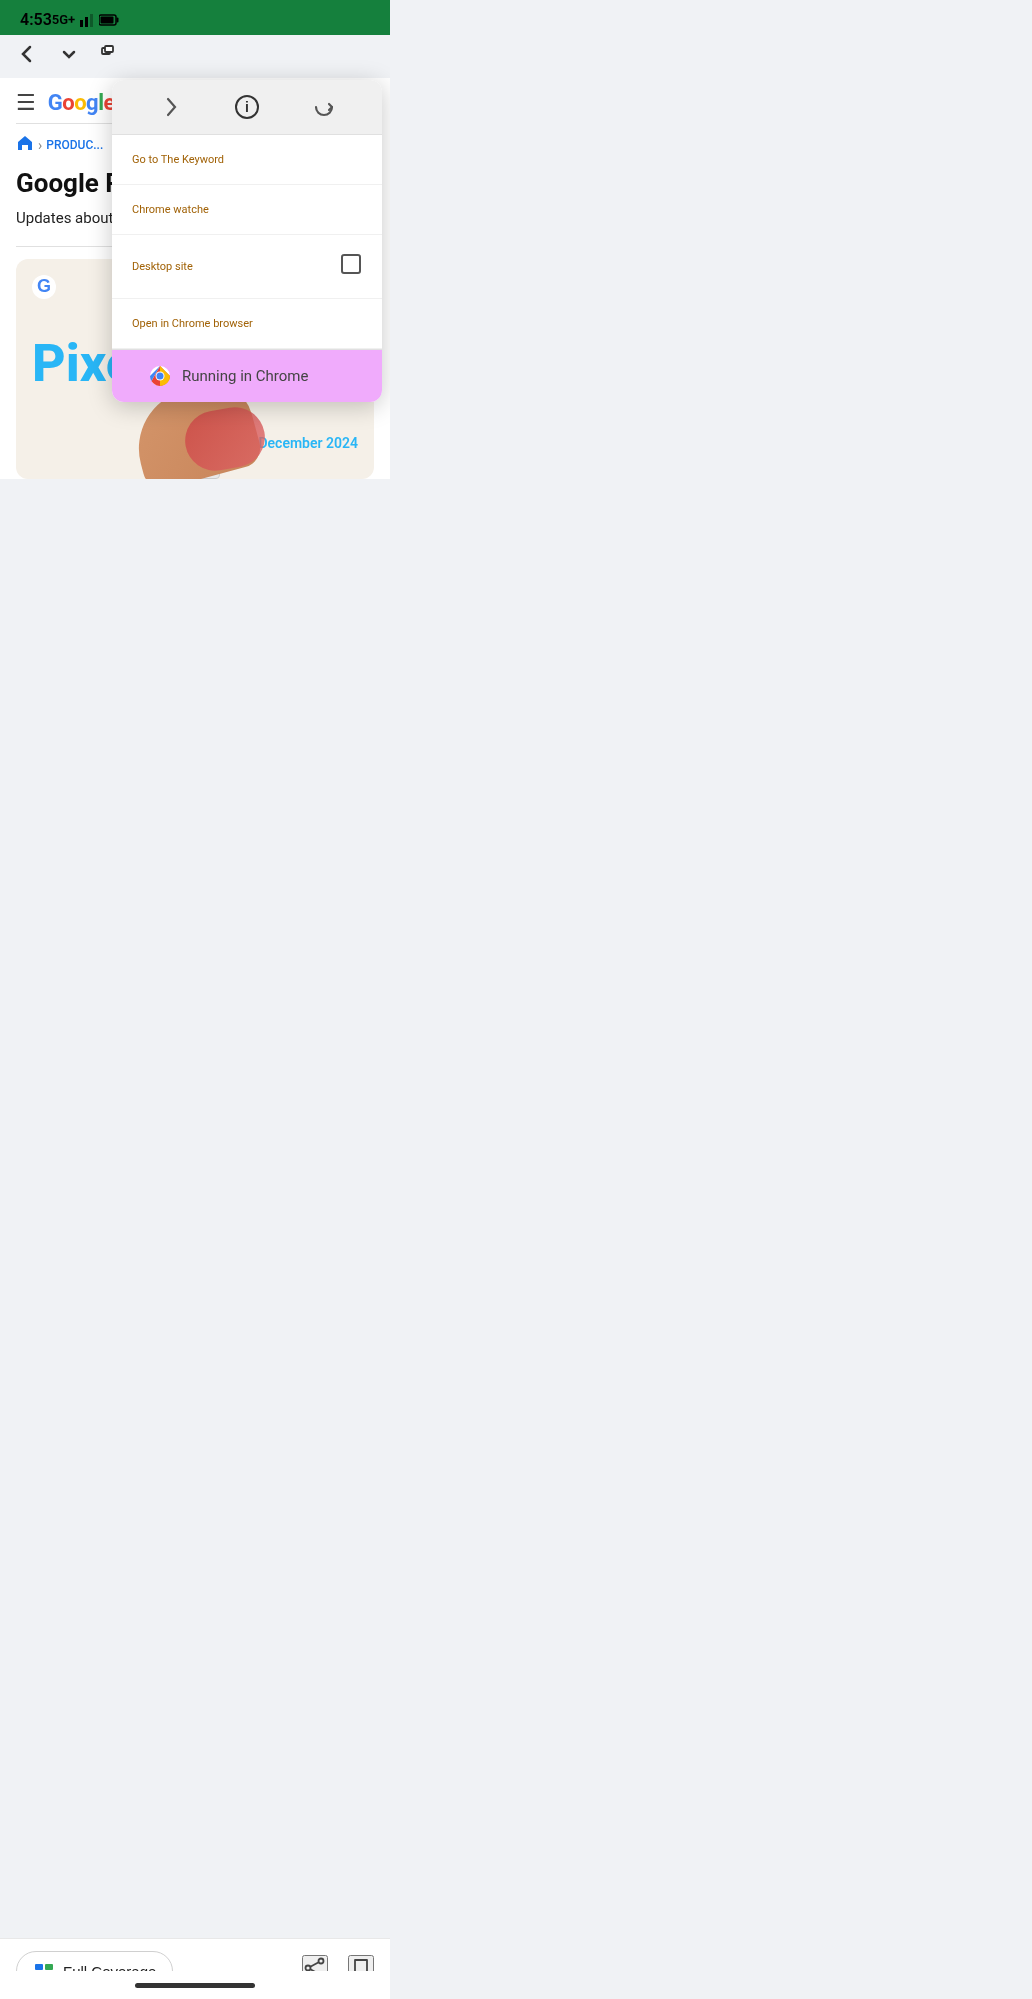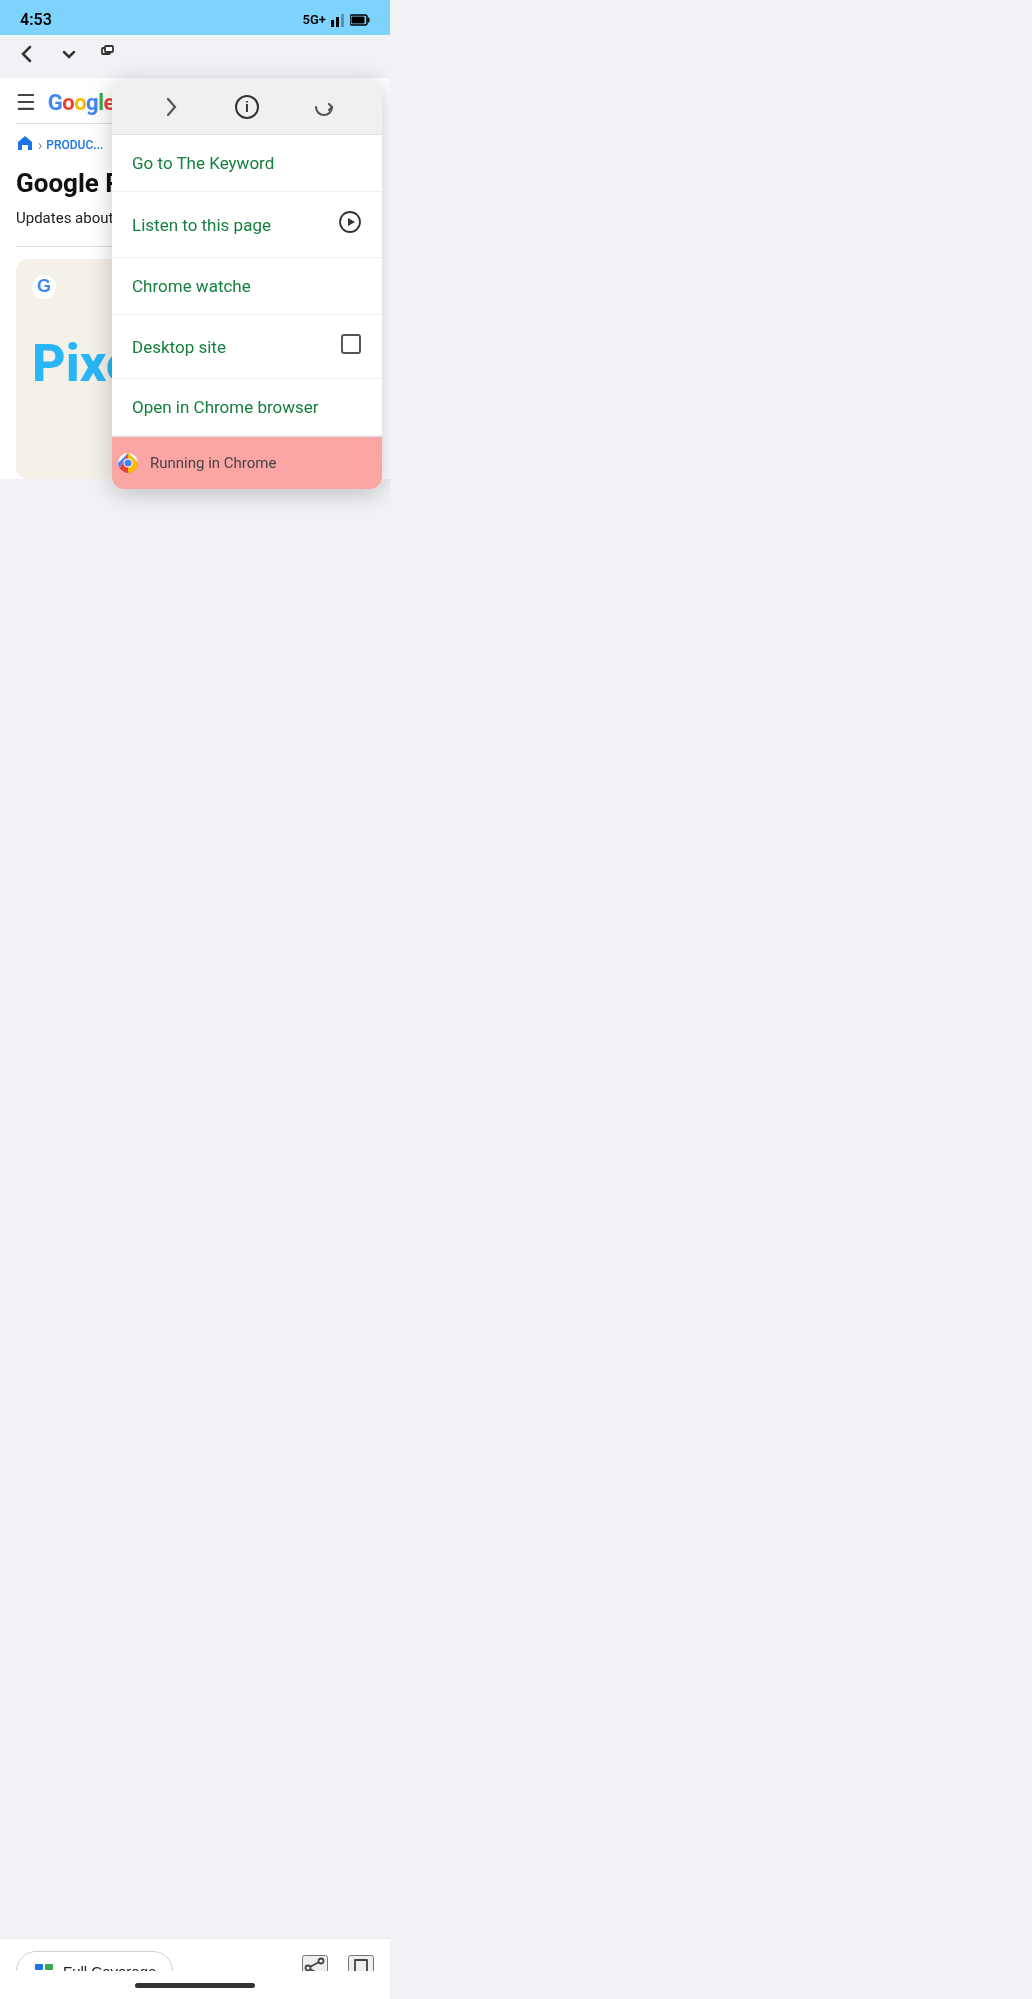--- a/index.html
+++ b/index.html
@@ -10,24 +10,23 @@
       min-height: 844px;
       background: #f0f2f5;
       font-family: 'Roboto', Arial, sans-serif;
       position: relative;
       overflow: hidden;
     }
 
     
     .status-bar {
       display: flex;
-      justify-content: space-between;
       align-items: center;
       padding: 10px 20px 6px;
-      background: #7dd3fc;
+      background: #15803d;
     }
     .status-time {
       font-size: 16px;
       font-weight: 600;
       color: #000;
     }
     .status-icons {
       display: flex;
       align-items: center;
       gap: 4px;
@@ -290,35 +289,35 @@
       align-items: center;
       justify-content: space-between;
       padding: 18px 20px;
       cursor: pointer;
       border-bottom: 1px solid #f0f0f0;
     }
     .menu-item:last-child {
       border-bottom: none;
     }
     .menu-item-text {
-      font-size: 17px;
-      color: #15803d;
+      font-size: 11px;
+      color: #a16207;
     }
     .menu-item-icon {
       font-size: 20px;
       color: #555;
     }
 
     
     .running-chrome {
       display: flex;
       align-items: center;
       gap: 10px;
-      padding: 14px 4px;
-      background: #fca5a5;
+      padding: 14px 36px;
+      background: #f0abfc;
       border-top: 1px solid #e0e0e0;
     }
     .chrome-logo {
       width: 24px;
       height: 24px;
     }
     .running-text {
       font-size: 15px;
       color: #444;
     }
@@ -442,29 +441,20 @@
             <path d="M20 12A8 8 0 0 1 4 12" stroke="#555" stroke-width="2.2" fill="none" stroke-linecap="round"></path>
             <path d="M20 12L17 9M20 12L17 15" stroke="#555" stroke-width="2.2" stroke-linecap="round"></path>
           </svg>
       </button>
     </div>
 
     <div class="menu-item">
       <span class="menu-item-text">Go to The Keyword</span>
     </div>
 
-    <div class="menu-item">
-      <span class="menu-item-text">Listen to this page</span>
-      <span class="menu-item-icon">
-        <svg width="24" height="24" viewBox="0 0 24 24">
-          <circle cx="12" cy="12" r="10" stroke="#333" stroke-width="1.8" fill="none"></circle>
-          <path d="M10 8L17 12L10 16Z" fill="#333"></path>
-        </svg>
-      </span>
-    </div>
 
     <div class="menu-item">
       <span class="menu-item-text">Chrome watche</span>
     </div>
 
 
 
     <div class="menu-item">
       <span class="menu-item-text">Desktop site</span>
       <span class="menu-item-icon">

